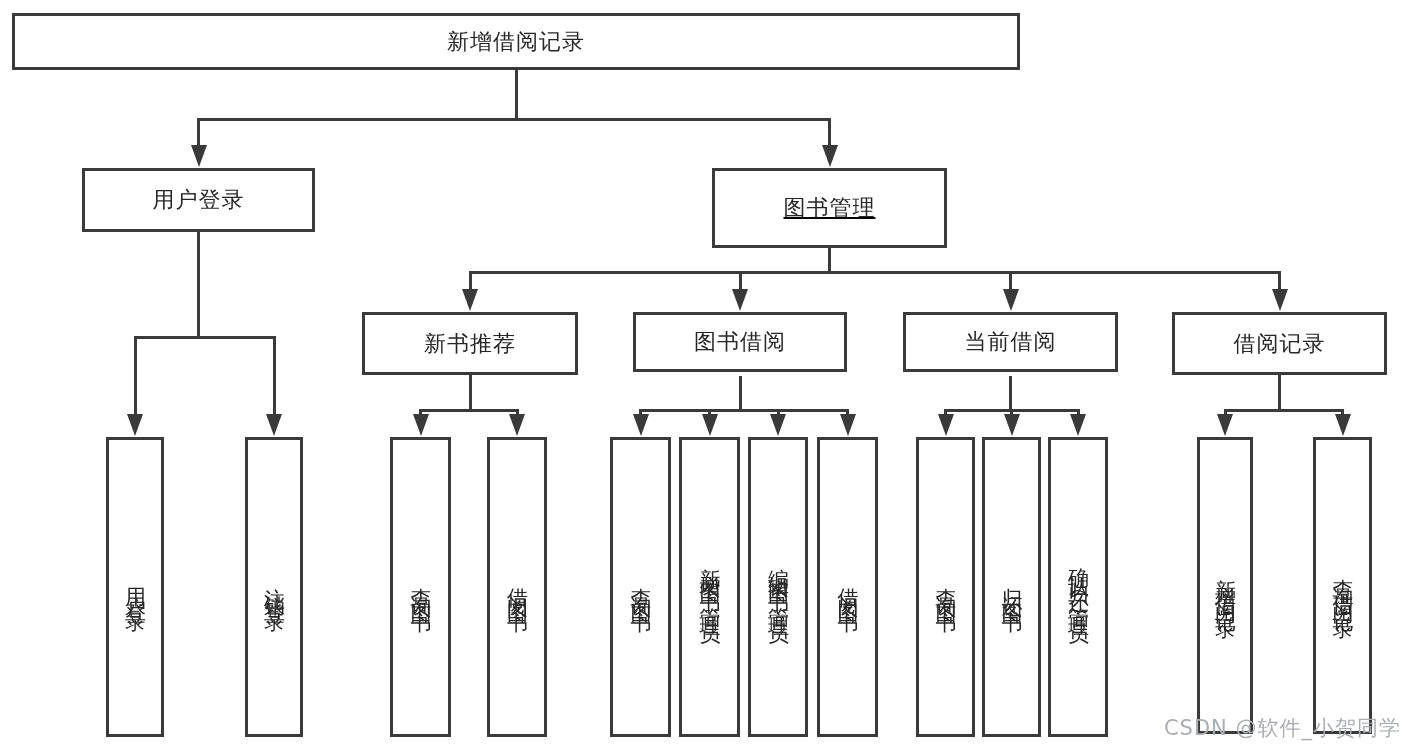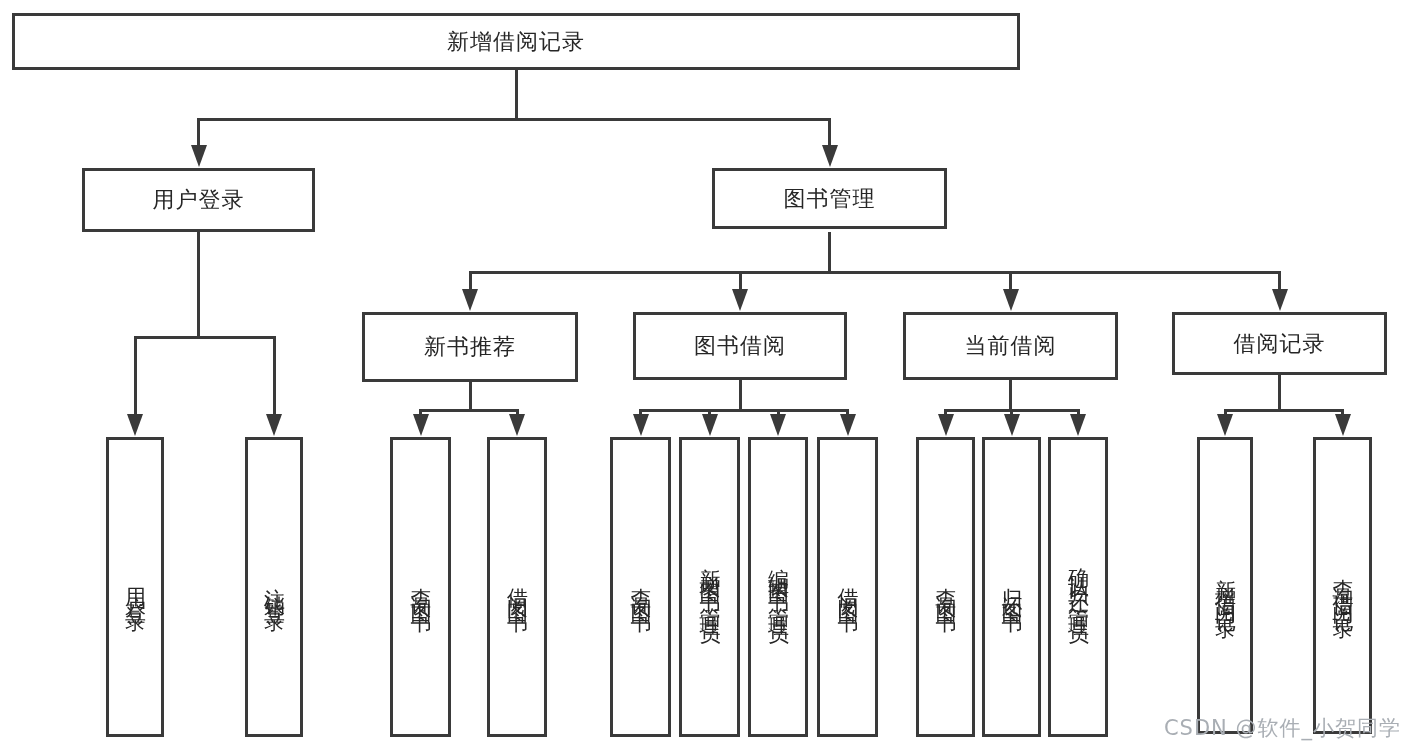--- a/index.html
+++ b/index.html
@@ -118,30 +118,30 @@
       <div class="cline" style="left: 1341px; top: 409px; width: 3px; height: 8px;"></div>
       <div class="arrow" style="left: 1334.5px; top: 414px;"></div>
     </div>
   <div id="nodes">
       <div class="node h" style="left: 12px; top: 13px; width: 1008px; height: 57px;">
         <span>新增借阅记录</span>
       </div>
       <div class="node h" style="left: 82px; top: 168px; width: 233px; height: 64px;">
         <span>用户登录</span>
       </div>
-      <div class="node h" style="left: 712px; top: 168px; width: 235px; height: 61px;">
+      <div class="node h" style="left: 712px; top: 168px; width: 235px; height: 80px; text-decoration: underline;">
         <span>图书管理</span>
       </div>
-      <div class="node h" style="left: 362px; top: 312px; width: 216px; height: 70px;">
+      <div class="node h" style="left: 362px; top: 312px; width: 216px; height: 63px;">
         <span>新书推荐</span>
       </div>
-      <div class="node h" style="left: 633px; top: 312px; width: 214px; height: 68px;">
+      <div class="node h" style="left: 633px; top: 312px; width: 214px; height: 60px;">
         <span>图书借阅</span>
       </div>
-      <div class="node h" style="left: 903px; top: 312px; width: 215px; height: 68px;">
+      <div class="node h" style="left: 903px; top: 312px; width: 215px; height: 60px;">
         <span>当前借阅</span>
       </div>
       <div class="node h" style="left: 1172px; top: 312px; width: 215px; height: 63px;">
         <span>借阅记录</span>
       </div>
       <div class="node v" style="left: 106px; top: 437px; width: 58px; height: 300px;">
         <span>用户登录</span>
       </div>
       <div class="node v" style="left: 245px; top: 437px; width: 58px; height: 300px;">
         <span>注销登录</span>

